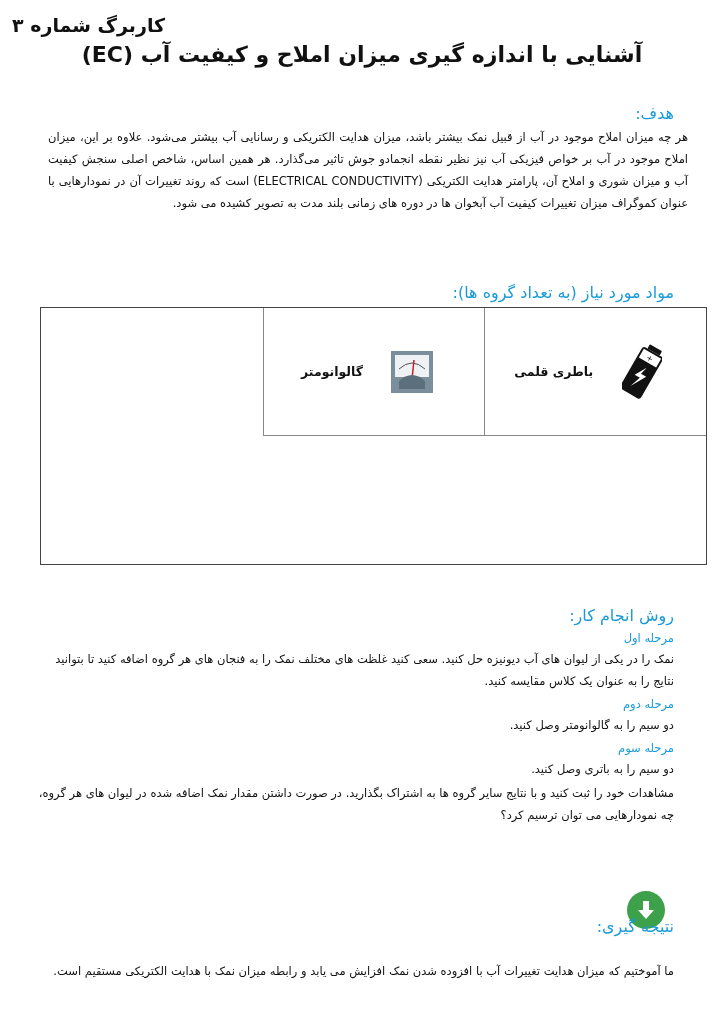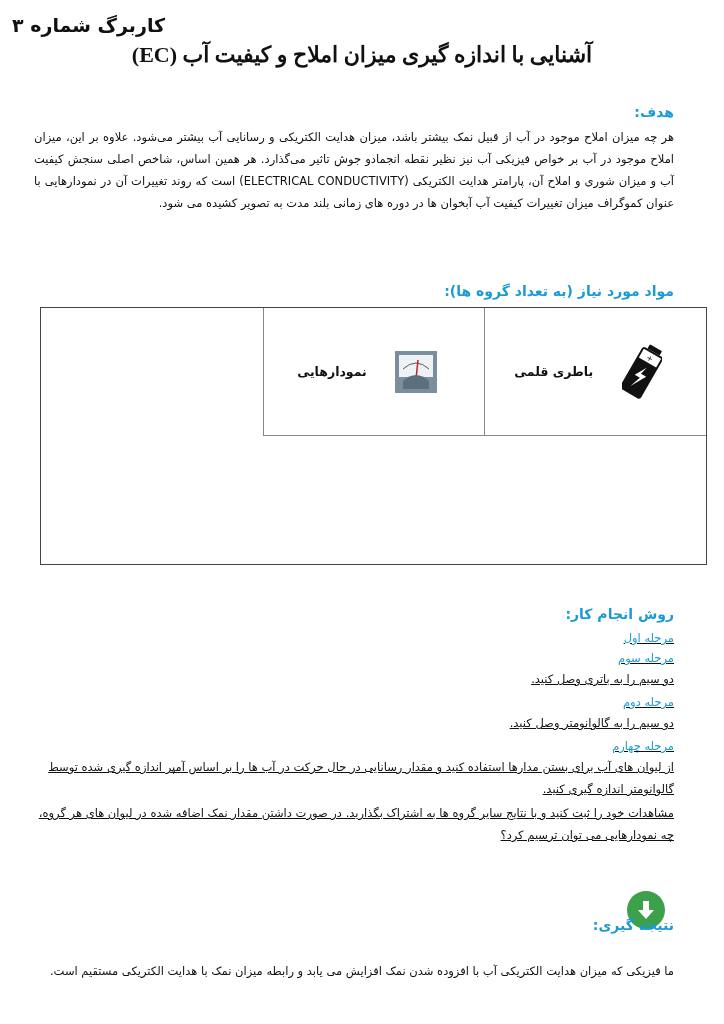--- a/index.html
+++ b/index.html
@@ -1,36 +1,36 @@
 <!DOCTYPE html>
 <html><head>
   <meta charset="utf-8">
   <style>
     html, body { margin: 0; padding: 0; background: #ffffff; }
     body { width: 724px; height: 1024px; position: relative; overflow: hidden;
            font-family: "DejaVu Sans", sans-serif; color: #111; }
     .worksheet-no { position: absolute; top: 14px; left: 12px; direction: rtl;
                     font-weight: bold; font-size: 19px; }
     .title { position: absolute; top: 42px; left: 0; right: 0; text-align: center;
-             direction: rtl; font-weight: bold; font-size: 22px; font-family: Liberation Serif, serif; }
-    .section-head { position: absolute; right: 50px; direction: rtl; font-weight: bold;
-                    font-size: 14px; color: #1a9bd7; }
-    .goal-body { position: absolute; top: 126px; right: 50px; width: 640px;
+             direction: rtl; font-weight: bold; font-size: 22px; }
+    .section-head { position: absolute; right: 50px; direction: rtl; font-weight: normal;
+                    font-size: 16px; color: #1a9bd7; }
+    .goal-body { position: absolute; top: 126px; right: 36px; width: 640px;
                  direction: rtl; text-align: justify; font-size: 11.5px; line-height: 22px; }
     .goal-body p { margin: 0; }
     .materials { position: absolute; top: 307px; left: 40px; width: 665px; height: 256px;
                  border: 1.5px solid #444; display: grid; grid-template-columns: repeat(3, 1fr);
                  grid-template-rows: 1fr 1fr; direction: rtl; }
     .cell { border-left: 1px solid #888; border-bottom: 1px solid #888; display: flex;
             align-items: center; justify-content: center; gap: 14px; direction: rtl; }
     .cell:nth-child(3n) { border-left: none; }
     .cell:nth-child(n+4) { border-bottom: none; }
     .cell-label { font-weight: bold; font-size: 12.5px; line-height: 22px; text-align: right; max-width: 120px; }
     .cell-icon { width: 70px; height: 60px; display: flex; align-items: center; justify-content: center; }
-    .steps { position: absolute; top: 628px; right: 50px; width: 640px; direction: rtl; font-size: 11.5px; text-decoration: underline; }
+    .steps { position: absolute; top: 628px; right: 50px; width: 640px; direction: rtl; font-size: 11.5px; }
     .step-title { color: #1a9bd7; font-size: 11.5px; line-height: 20px; }
     .step-body { line-height: 22px; margin: 0 0 2px 0; }
     .down-btn { position: absolute; top: 891px; left: 627px; width: 38px; height: 38px;
                 border-radius: 50%; background: #3da04a; display: flex; align-items: center; justify-content: center; }
     .conclusion-body { position: absolute; top: 960px; right: 50px; width: 640px;
                        direction: rtl; font-size: 11.5px; line-height: 22px; }
   </style>
 </head>
 <body>
 
@@ -62,47 +62,44 @@
   <div class="cell">
     <div class="cell-icon">
       <svg width="42" height="42" viewBox="0 0 42 42">
         <rect x="0" y="0" width="42" height="42" fill="#7b8e9c"></rect>
         <rect x="4" y="4" width="34" height="22" fill="#eef2f4"></rect>
         <path d="M8 18 Q21 6 34 18" fill="none" stroke="#555" stroke-width="1"></path>
         <line x1="21" y1="28" x2="23" y2="9" stroke="#c0202a" stroke-width="1.5"></line>
         <path d="M8 30 Q21 18 34 30 L34 38 L8 38 Z" fill="#5c6f7c"></path>
       </svg>
     </div>
-    <div class="cell-label">نمودارهایی</div>
+    <div class="cell-label">گالوانومتر</div>
   </div>
 </div>
 
 <div class="section-head" style="top:606px">روش انجام کار:</div>
 <div class="steps">
   <div>
     <div class="step-title">مرحله اول</div>
-  </div>
-  <div>
-    <div class="step-title">مرحله سوم</div>
-    <p class="step-body">دو سیم را به باتری وصل کنید.</p>
+    <p class="step-body">نمک را در یکی از لیوان های آب دیونیزه حل کنید. سعی کنید غلظت های مختلف نمک را به فنجان های هر گروه اضافه کنید تا بتوانید نتایج را به عنوان یک کلاس مقایسه کنید.</p>
   </div>
   <div>
     <div class="step-title">مرحله دوم</div>
     <p class="step-body">دو سیم را به گالوانومتر وصل کنید.</p>
   </div>
   <div>
-    <div class="step-title">مرحله چهارم</div>
-    <p class="step-body">از لیوان های آب برای بستن مدارها استفاده کنید و مقدار رسانایی در حال حرکت در آب ها را بر اساس آمپر اندازه گیری شده توسط گالوانومتر اندازه گیری کنید.</p>
+    <div class="step-title">مرحله سوم</div>
+    <p class="step-body">دو سیم را به باتری وصل کنید.</p>
   </div>
   <div>
     <p class="step-body">مشاهدات خود را ثبت کنید و با نتایج سایر گروه ها به اشتراک بگذارید. در صورت داشتن مقدار نمک اضافه شده در لیوان های هر گروه، چه نمودارهایی می توان ترسیم کرد؟</p>
   </div>
 </div>
 
 <div class="down-btn">
   <svg width="22" height="22" viewBox="0 0 22 22">
     <rect x="8" y="2" width="6" height="10" fill="#fff"></rect>
     <path d="M3 11 L19 11 L11 20 Z" fill="#fff"></path>
   </svg>
 </div>
 
 <div class="section-head" style="top:917px">نتیجه گیری:</div>
-<div class="conclusion-body">ما فیزیکی که میزان هدایت الکتریکی آب با افزوده شدن نمک افزایش می یابد و رابطه میزان نمک با هدایت الکتریکی مستقیم است.</div>
+<div class="conclusion-body">ما آموختیم که میزان هدایت تغییرات آب با افزوده شدن نمک افزایش می یابد و رابطه میزان نمک با هدایت الکتریکی مستقیم است.</div>
 
 </body></html>

